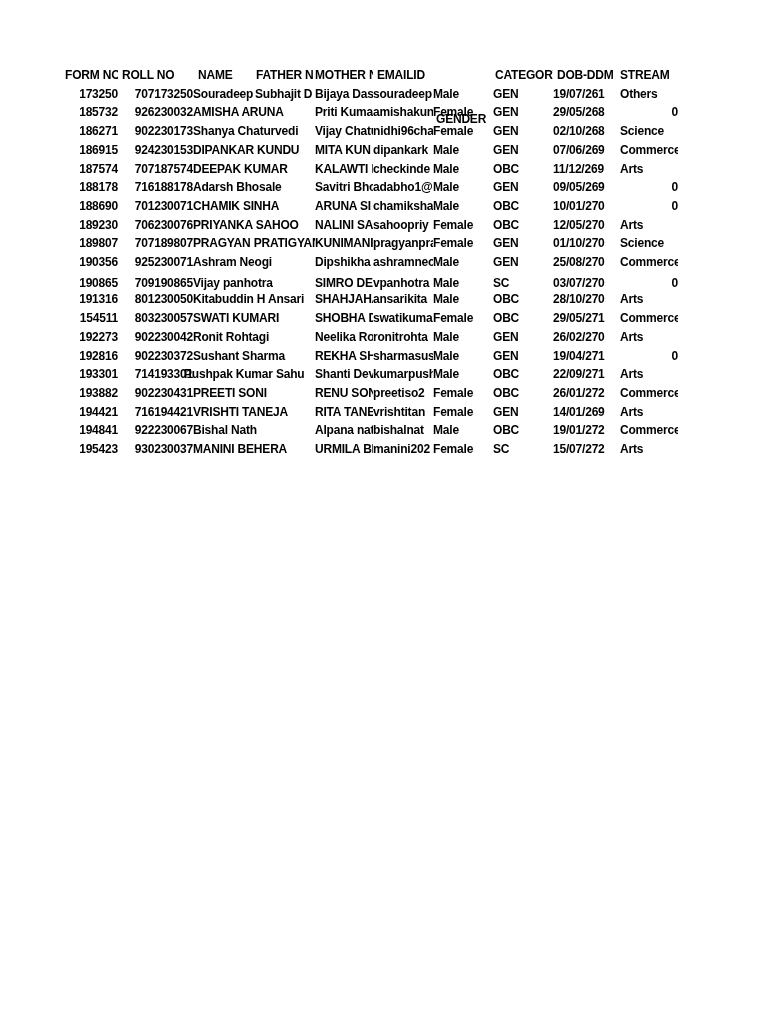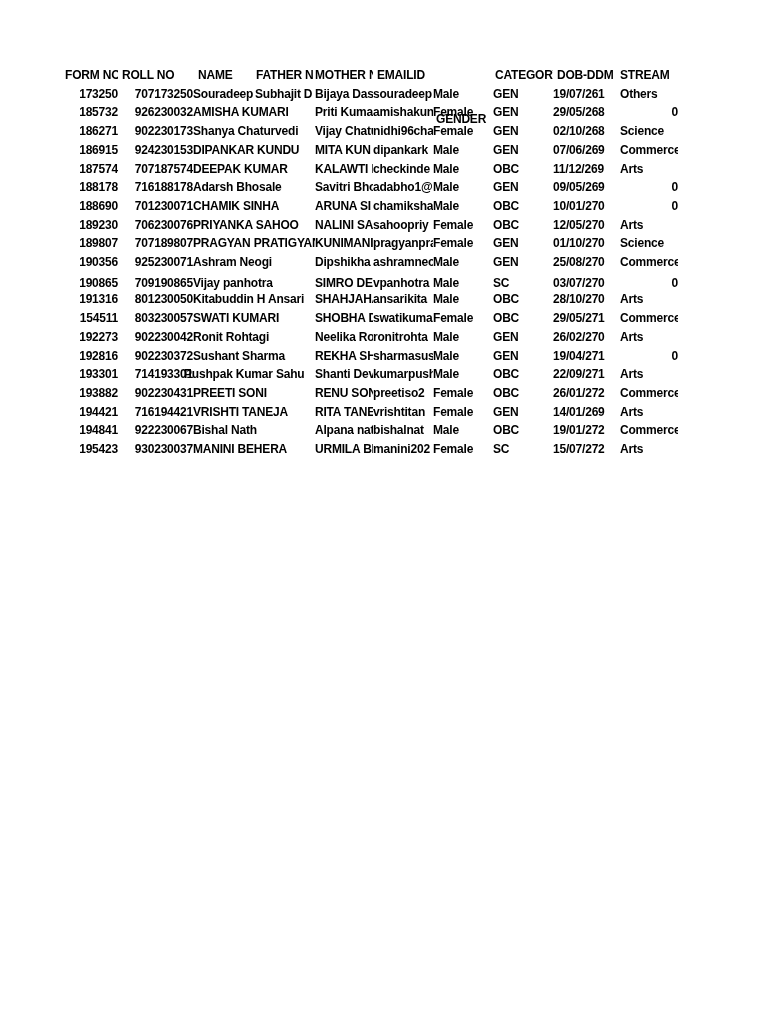--- a/index.html
+++ b/index.html
@@ -56,21 +56,21 @@
         <div class="cell" style="left: 315px; width: 58px;">Bijaya Das</div>
         <div class="cell" style="left: 373px; width: 60px;">souradeep</div>
         <div class="cell" style="left: 433px; width: 60px;">Male</div>
         <div class="cell" style="left: 493px; width: 60px;">GEN</div>
         <div class="cell" style="left: 553px; width: 67px;">19/07/261</div>
         <div class="cell" style="left: 620px; width: 58px;">Others</div>
       </div>
       <div class="row" style="top: 103.4px;">
         <div class="cell right" style="left: 58px; width: 60px;">185732</div>
         <div class="cell right" style="left: 122px; width: 71px;">926230032</div>
-        <div class="cell" style="left: 193px; width: 122px;">AMISHA KUMARI</div>
+        <div class="cell" style="left: 193px; width: 122px;">AMISHA ARUNA</div>
         <div class="cell" style="left: 315px; width: 58px;">Priti Kumar</div>
         <div class="cell" style="left: 373px; width: 60px;">amishakun</div>
         <div class="cell" style="left: 433px; width: 60px;">Female</div>
         <div class="cell" style="left: 493px; width: 60px;">GEN</div>
         <div class="cell" style="left: 553px; width: 67px;">29/05/268</div>
         <div class="cell right" style="left: 620px; width: 58px;">0</div>
       </div>
       <div class="row" style="top: 122.1px;">
         <div class="cell right" style="left: 58px; width: 60px;">186271</div>
         <div class="cell right" style="left: 122px; width: 71px;">902230173</div>

